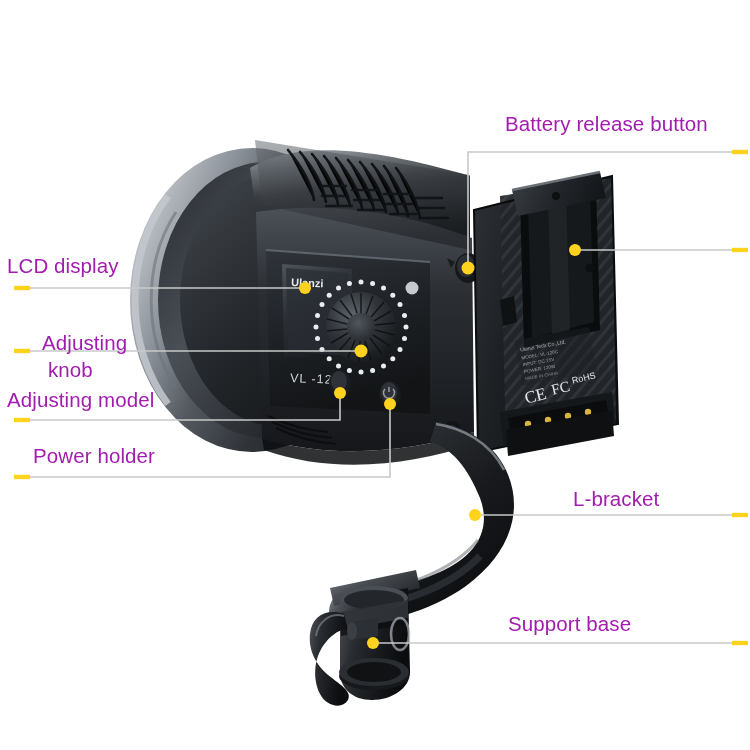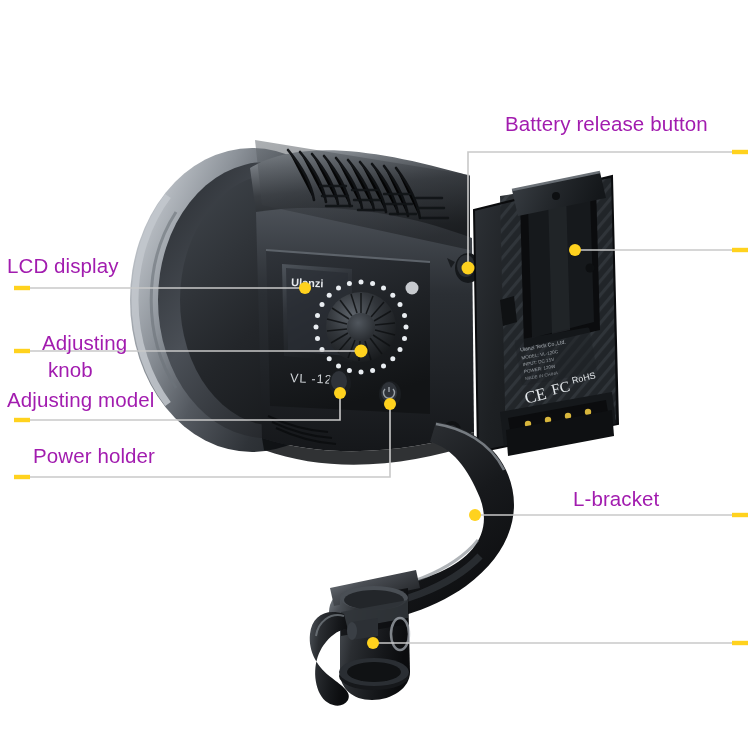--- a/index.html
+++ b/index.html
@@ -430,14 +430,15 @@
 
   <div class="callout cl-fun">Adjusting model</div>
 
   <div class="callout cl-pow">Power holder</div>
 
   <div class="callout cl-brb">Battery release button</div>
 
 
   <div class="callout cl-lb">L-bracket</div>
 
+  <div class="callout cl-sb">Support base</div>
 
 </div>
 
 </body></html>

